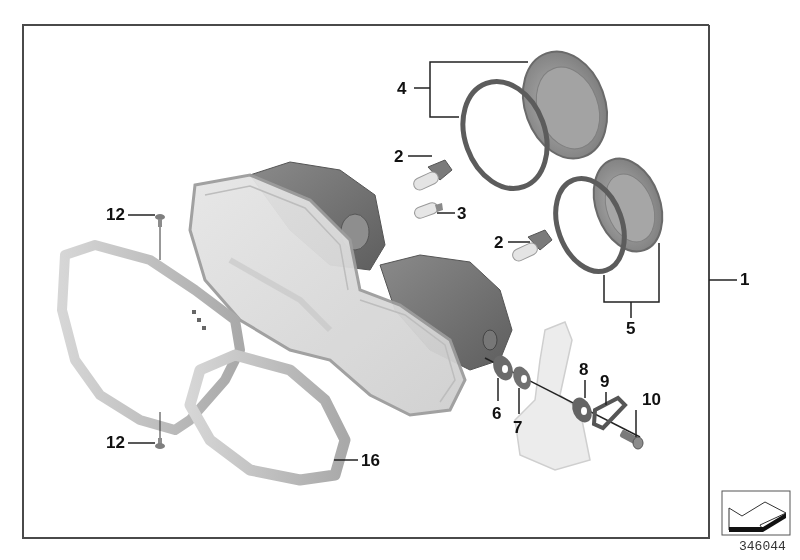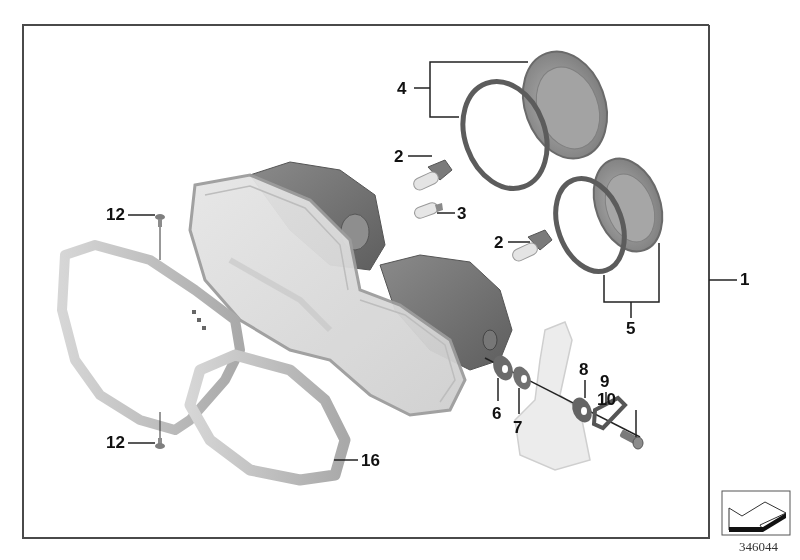--- a/index.html
+++ b/index.html
@@ -1,19 +1,19 @@
 <!DOCTYPE html>
 <html><head>
 <meta charset="utf-8">
 <style>
   html, body { margin:0; padding:0; background:#ffffff; }
   body { width:800px; height:560px; position:relative; overflow:hidden; font-family:"Liberation Sans", sans-serif; }
   #stage { position:absolute; left:0; top:0; width:800px; height:560px; }
   .callout { position:absolute; font-family:"Liberation Sans", sans-serif; font-weight:bold; font-size:17px; color:#111; line-height:17px; }
-  .docnum { position:absolute; left:739px; top:539px; font-size:13px; color:#333; font-family:Liberation Serif, serif; }
+  .docnum { position:absolute; left:739px; top:539px; font-size:13px; color:#333; font-family:Liberation Mono, monospace; }
 </style>
 </head>
 <body>
 
 <div id="stage">
   <svg width="800" height="560" viewBox="0 0 800 560" xmlns="http://www.w3.org/2000/svg">
     <defs>
       <linearGradient id="gDark" x1="0" y1="0" x2="1" y2="1">
         <stop offset="0" stop-color="#8a8a8a"></stop>
           <stop offset="1" stop-color="#5e5e5e"></stop>
@@ -179,19 +179,19 @@
   <span class="callout" style="left:740px;top:271px">1</span>
   <span class="callout" style="left:394px;top:148px">2</span>
   <span class="callout" style="left:494px;top:234px">2</span>
   <span class="callout" style="left:457px;top:205px">3</span>
   <span class="callout" style="left:397px;top:80px">4</span>
   <span class="callout" style="left:626px;top:320px">5</span>
   <span class="callout" style="left:492px;top:405px">6</span>
   <span class="callout" style="left:513px;top:419px">7</span>
   <span class="callout" style="left:579px;top:361px">8</span>
   <span class="callout" style="left:600px;top:373px">9</span>
-  <span class="callout" style="left:597px;top:391px">10</span>
+  <span class="callout" style="left:642px;top:391px">10</span>
   <span class="callout" style="left:361px;top:452px">16</span>
   <span class="callout" style="left:106px;top:206px">12</span>
   <span class="callout" style="left:106px;top:434px">12</span>
 
   <span class="docnum">346044</span>
 </div>
 
 </body></html>

